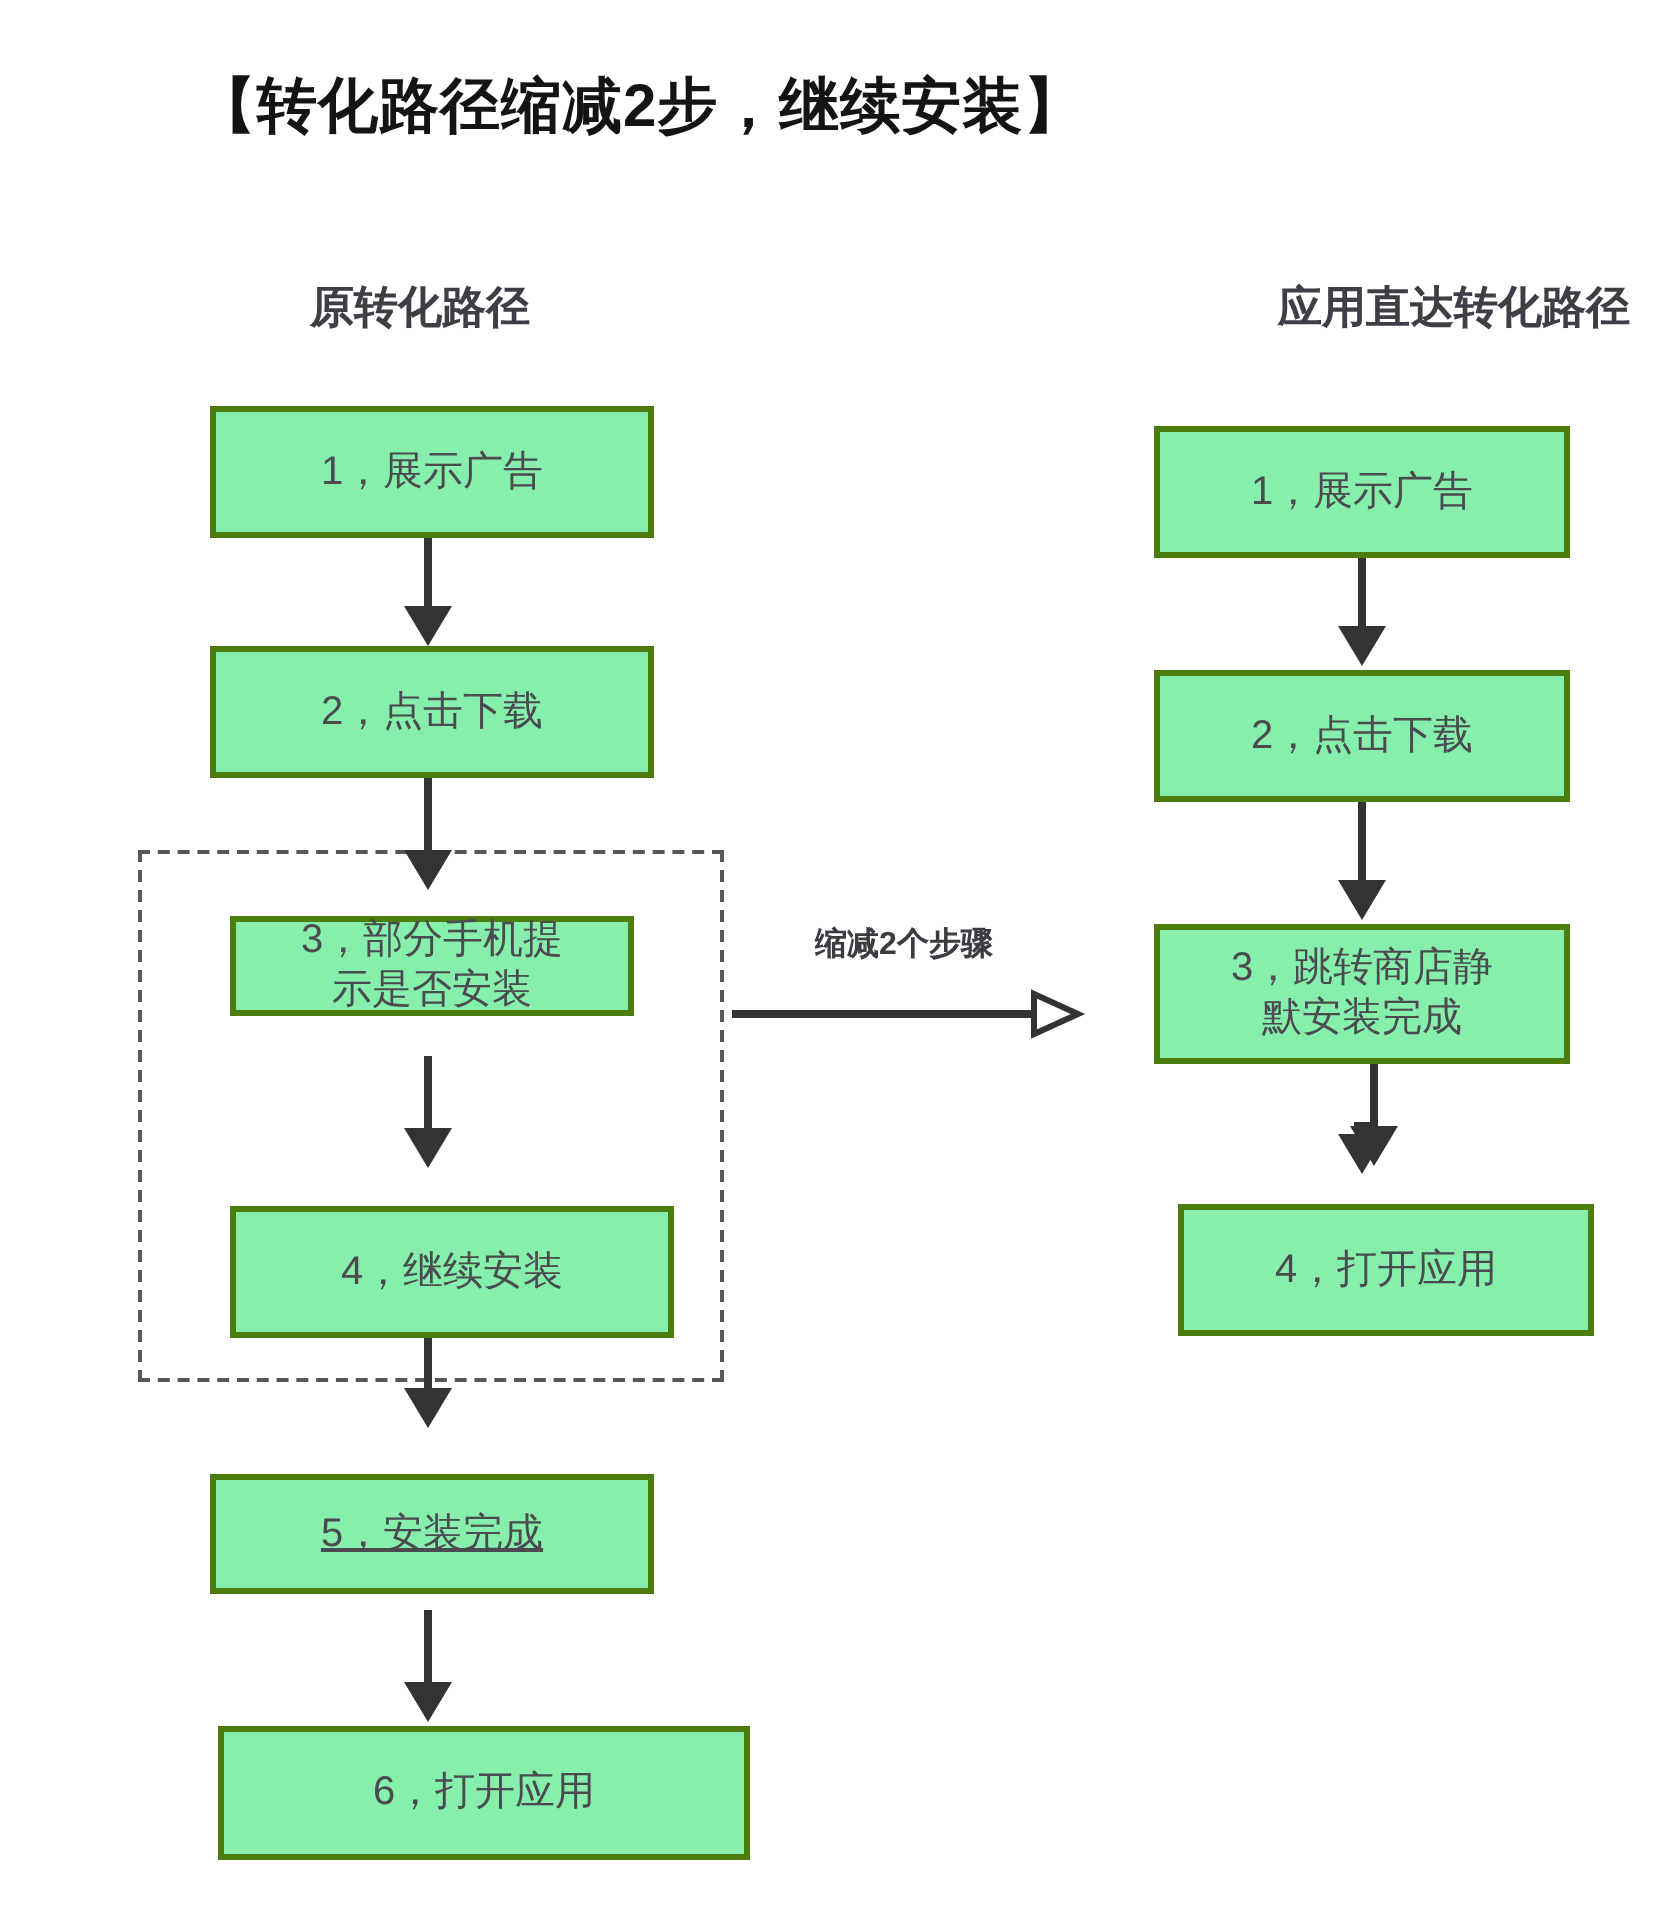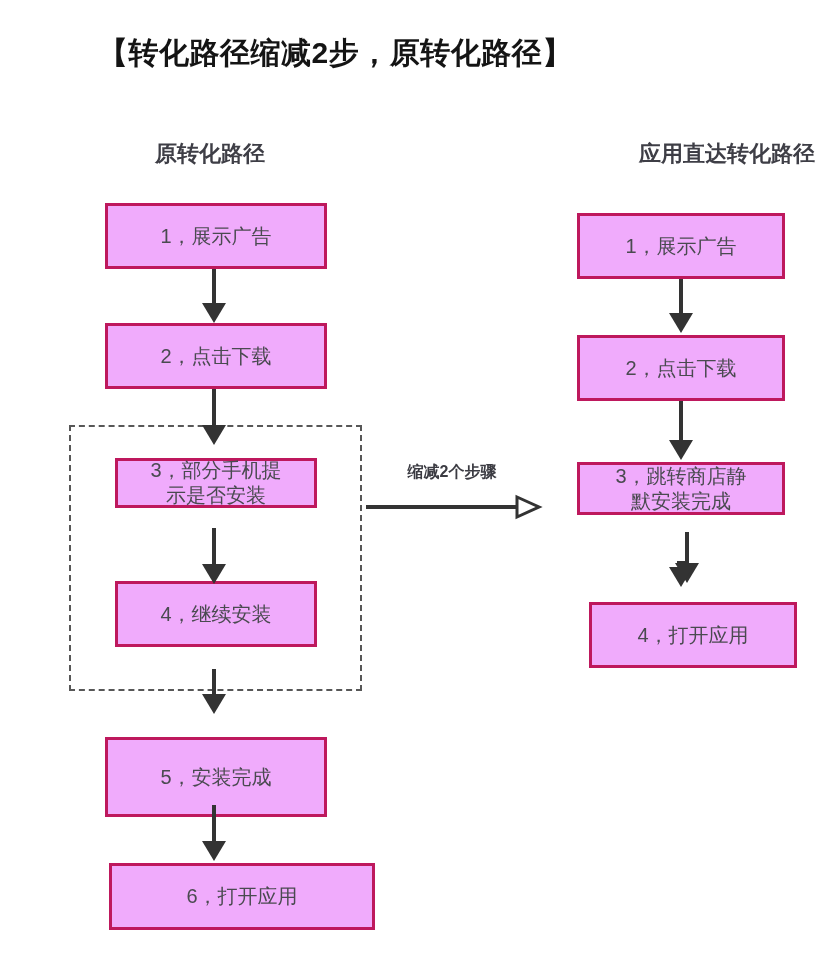--- a/index.html
+++ b/index.html
@@ -23,22 +23,22 @@
     position:absolute;
     transform:translateX(-50%);
     font-size:22px;
     font-weight:bold;
     color:#3e3e46;
     white-space:nowrap;
   }
   .box{
     position:absolute;
     box-sizing:border-box;
-    background:#f0abfc;
-    border:3px solid #be185d;
+    background:#86efac;
+    border:3px solid #4d7c0f;
     display:flex;
     align-items:center;
     justify-content:center;
     text-align:center;
     font-size:20px;
     color:#4a4a50;
     line-height:25px;
     white-space:pre-line;
   }
   .varrow{
@@ -81,44 +81,44 @@
   .mid-arrow-svg{
     position:absolute;
     left:366px;top:494px;
   }
 </style>
 </head>
 <body>
 
 <div id="canvas">
 
-  <div class="title">【转化路径缩减2步，原转化路径】</div>
+  <div class="title">【转化路径缩减2步，继续安装】</div>
 
   <div class="col-header" style="left:210px;top:139px;">原转化路径</div>
   <div class="col-header" style="left:727px;top:139px;">应用直达转化路径</div>
 
   <div class="dashed-group"></div>
 
   <div class="box" style="left:105px;top:203px;width:222px;height:66px;">1，展示广告</div>
   <div class="box" style="left:105px;top:323px;width:222px;height:66px;">2，点击下载</div>
   <div class="box" style="left:115px;top:458px;width:202px;height:50px;">3，部分手机提
 示是否安装</div>
-  <div class="box" style="left:115px;top:581px;width:202px;height:66px;">4，继续安装</div>
-  <div class="box" style="left:105px;top:737px;width:222px;height:80px;">5，安装完成</div>
+  <div class="box" style="left:115px;top:603px;width:222px;height:66px;">4，继续安装</div>
+  <div class="box" style="left:105px;top:737px;width:222px;height:60px;text-decoration:underline;">5，安装完成</div>
   <div class="box" style="left:109px;top:863px;width:266px;height:67px;">6，打开应用</div>
 
   <div class="varrow" style="left:212px;top:269px;height:34px;"></div>
   <div class="varrow" style="left:212px;top:389px;height:36px;"></div>
   <div class="varrow" style="left:212px;top:528px;height:36px;"></div>
   <div class="varrow" style="left:212px;top:669px;height:25px;"></div>
   <div class="varrow" style="left:212px;top:805px;height:36px;"></div>
 
   <div class="box" style="left:577px;top:213px;width:208px;height:66px;">1，展示广告</div>
   <div class="box" style="left:577px;top:335px;width:208px;height:66px;">2，点击下载</div>
-  <div class="box" style="left:577px;top:462px;width:208px;height:53px;">3，跳转商店静
+  <div class="box" style="left:577px;top:462px;width:208px;height:70px;">3，跳转商店静
 默安装完成</div>
   <div class="box" style="left:577px;top:602px;width:208px;height:66px;margin-left:12px;">4，打开应用</div>
 
   <div class="varrow" style="left:679px;top:279px;height:34px;"></div>
   <div class="varrow" style="left:679px;top:401px;height:39px;"></div>
 
   <div class="varrow" style="left:685px;top:532px;height:31px;background:#333333;"></div>
   <div class="hseg" style="left:677px;top:561px;width:12px;"></div>
   <div class="varrow" style="left:679px;top:563px;height:4px;"></div>
 

